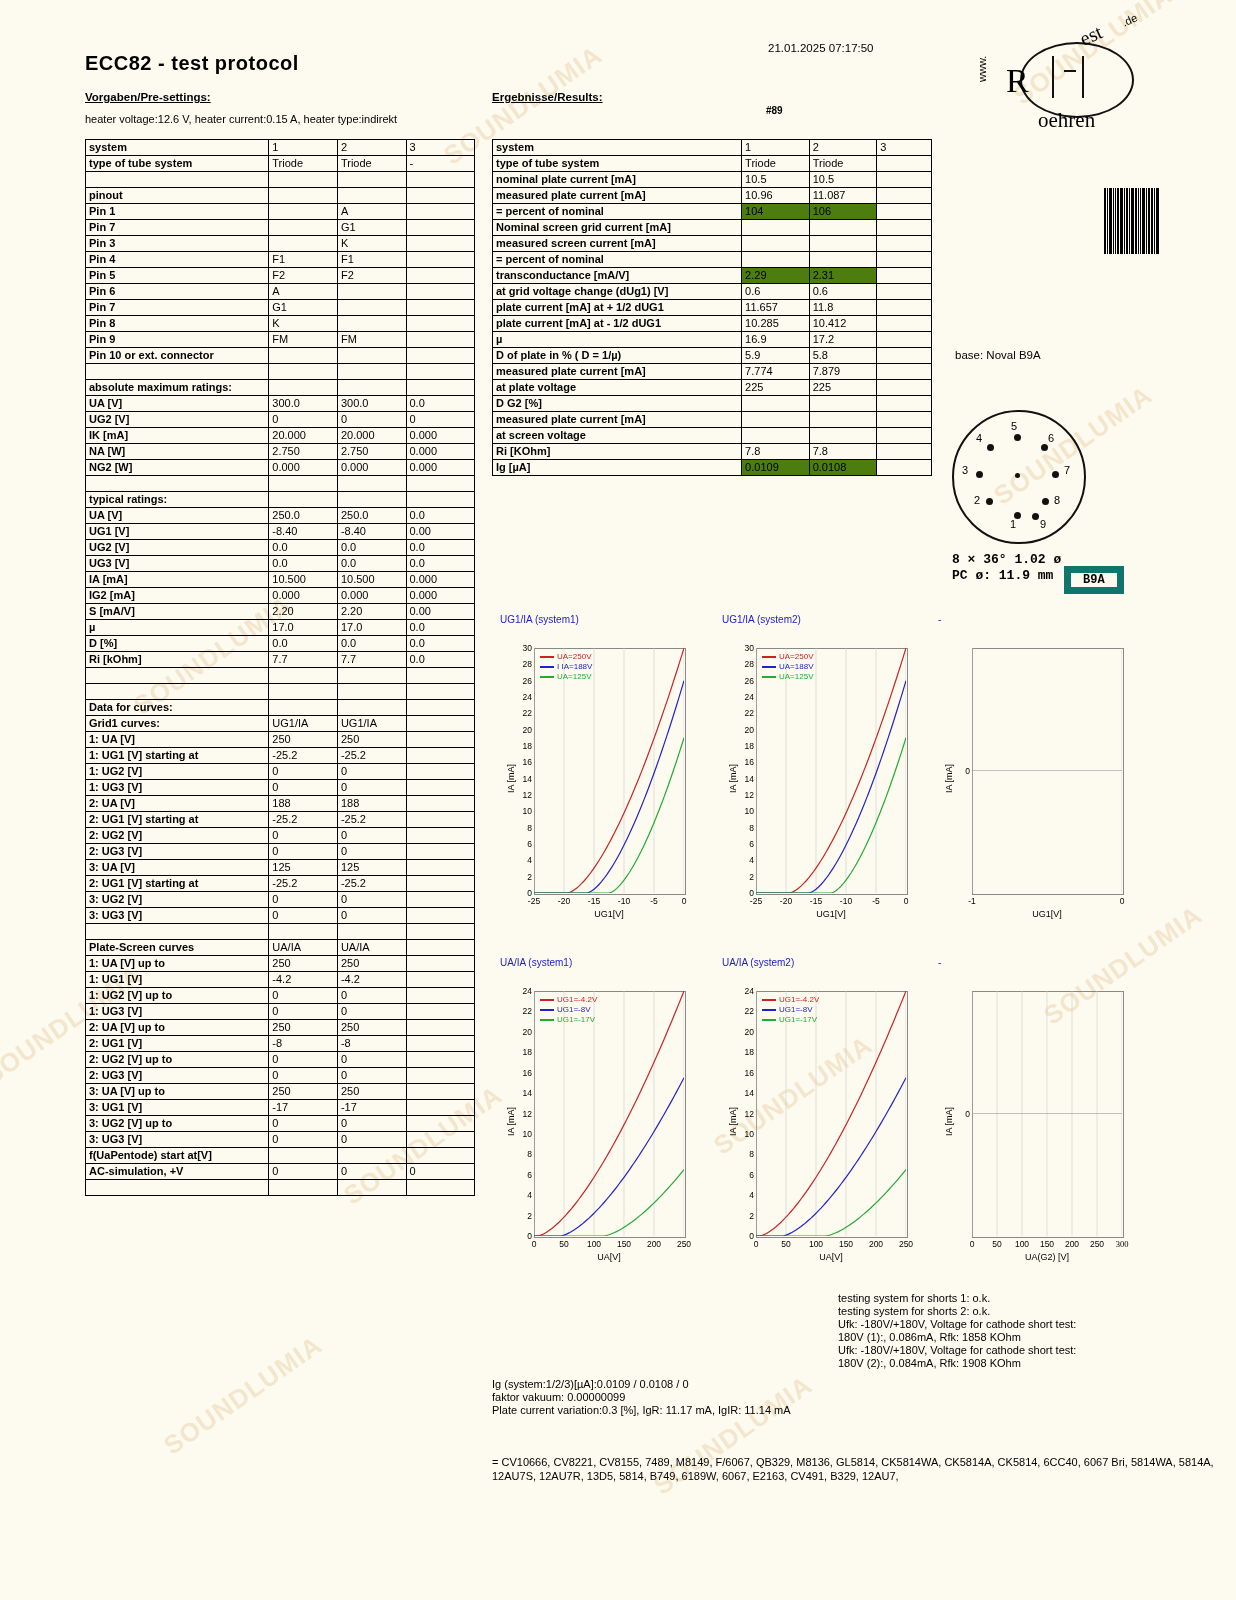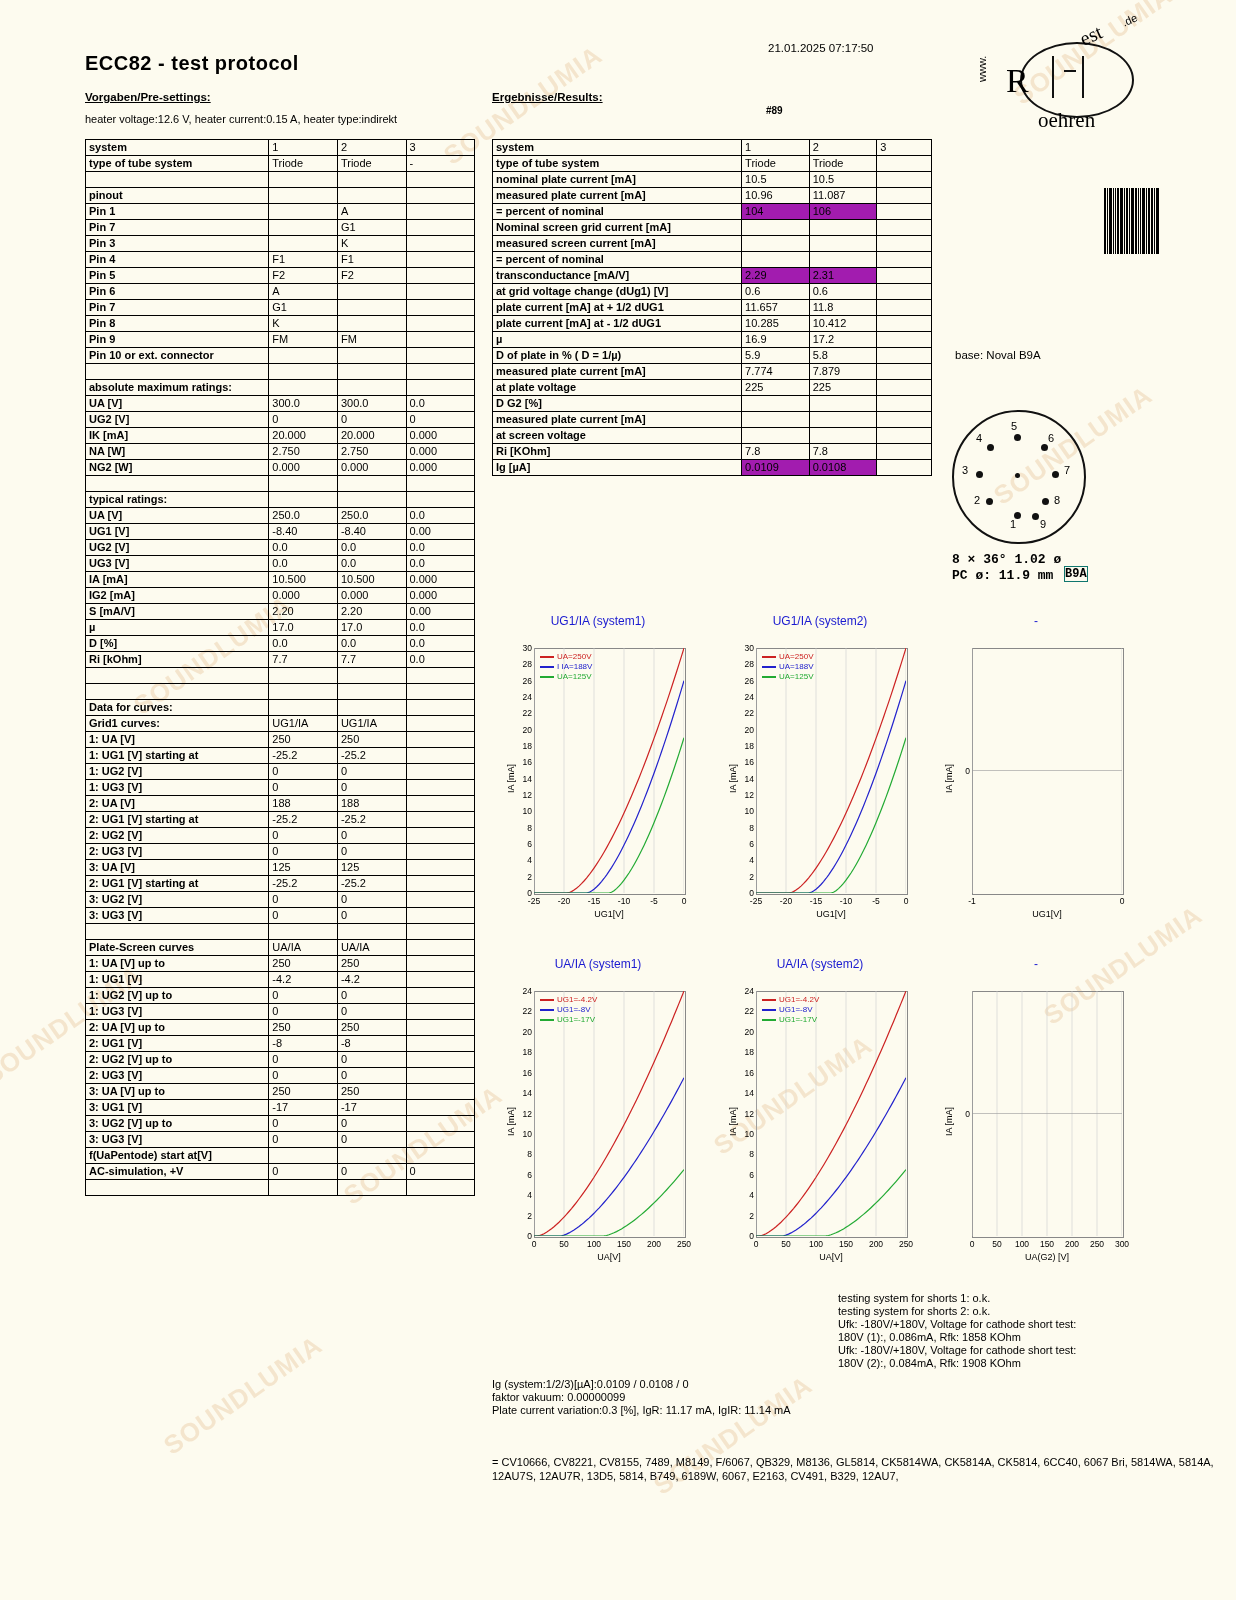--- a/index.html
+++ b/index.html
@@ -41,21 +41,21 @@
   table.grid { border-collapse:collapse; position:absolute; }
   table.grid td {
     border:1px solid #000;
     height:15px;
     padding:0 3px;
     font-size:11px;
     line-height:15px;
     vertical-align:middle;
   }
   table.grid td.lbl { font-weight:bold; }
-  .hl { background:#a21caf; }
+  .hl { background:#4d7c0f; }
 
   
   #left-table { left:85px; top:139px; width:390px; }
   #left-table td:nth-child(1){ width:178px; }
   #left-table td:nth-child(2){ width:62px; }
   #left-table td:nth-child(3){ width:62px; }
   #left-table td:nth-child(4){ width:62px; }
 
   
   #right-table { left:492px; top:139px; width:440px; }
@@ -94,25 +94,25 @@
   .pincircle {
     position:absolute; left:952px; top:410px; width:130px; height:130px;
     border:2px solid #111; border-radius:50%;
   }
   .pincircle .pin { position:absolute; width:7px; height:7px; background:#111; border-radius:50%; }
   .pincircle .pnum { position:absolute; font-size:11px; }
   .pincircle .ctr { position:absolute; left:61px; top:61px; width:5px; height:5px; background:#111; border-radius:50%; }
 
   .pinspec { position:absolute; left:952px; top:552px; font-size:13px; font-family:"Liberation Mono", monospace; font-weight:bold; }
   .pinspec2 { position:absolute; left:952px; top:568px; font-size:13px; font-family:"Liberation Mono", monospace; font-weight:bold; }
-  .b9abox { position:absolute; left:1064px; top:566px; border:1px solid #0f766e; padding:0 0; font-size:12px; font-weight:bold; font-family:"Liberation Mono", monospace; }
+  .b9abox { position:absolute; left:1064px; top:566px; border:7px solid #0f766e; padding:0 12px; font-size:12px; font-weight:bold; font-family:"Liberation Mono", monospace; }
 
   
   .chart { position:absolute; }
-  .chart .ctitle { position:absolute; width:100%; text-align:center; top:-16px; font-size:12px; color:#1a1ad0; }
+  .chart .ctitle { position:absolute; width:100%; text-align:left; top:-16px; font-size:10px; color:#1a1ad0; }
   .chart .plot { position:absolute; border:1px solid #888; background:transparent; }
   .chart svg { position:absolute; left:0; top:0; }
   .chart .ylab { position:absolute; font-size:9px; transform:rotate(-90deg); transform-origin:left top; }
   .chart .xlab { position:absolute; font-size:9px; text-align:center; }
   .tick { position:absolute; font-size:8.5px; color:#000; }
   .legend { position:absolute; font-size:8px; }
   .legend div { white-space:nowrap; line-height:10px; }
   .legend span.sw { display:inline-block; width:14px; height:2px; vertical-align:middle; margin-right:3px; }
 
   .notes { position:absolute; font-size:11px; line-height:13px; white-space:pre-line; }
@@ -917,21 +917,21 @@
         <line x1="150" x2="150" y1="0" y2="245" stroke="#cfcfcf" stroke-width="0.6"></line>
         <line x1="0" x2="150" y1="122.5" y2="122.5" stroke="#999" stroke-width="0.6"></line>
       </svg>
       <div class="tick" style="left: 16px; top: 135.5px; width: 16px; text-align: right;">0</div>
       <div class="tick" style="left: 22px; top: 266px; width: 24px; text-align: center;">0</div>
       <div class="tick" style="left: 47px; top: 266px; width: 24px; text-align: center;">50</div>
       <div class="tick" style="left: 72px; top: 266px; width: 24px; text-align: center;">100</div>
       <div class="tick" style="left: 97px; top: 266px; width: 24px; text-align: center;">150</div>
       <div class="tick" style="left: 122px; top: 266px; width: 24px; text-align: center;">200</div>
       <div class="tick" style="left: 147px; top: 266px; width: 24px; text-align: center;">250</div>
-      <div class="tick" style="left: 172px; top: 266px; width: 24px; text-align: center;">300</div>
+      <div class="tick" style="left: 172px; top: 266px; width: 24px; text-align: center; font-family: Liberation Serif, serif;">300</div>
       <div class="ylab" style="left: 6px; top: 162.5px;">IA [mA]</div>
       <div class="xlab" style="left: 34px; top: 279px; width: 150px;">UA(G2) [V]</div>
     </div>
 
   <div class="notes" style="left:838px; top:1292px; width:330px;">testing system for shorts 1: o.k.
 testing system for shorts 2: o.k.
 Ufk: -180V/+180V, Voltage for cathode short test:
 180V (1):, 0.086mA, Rfk: 1858 KOhm
 Ufk: -180V/+180V, Voltage for cathode short test:
 180V (2):, 0.084mA, Rfk: 1908 KOhm</div>

